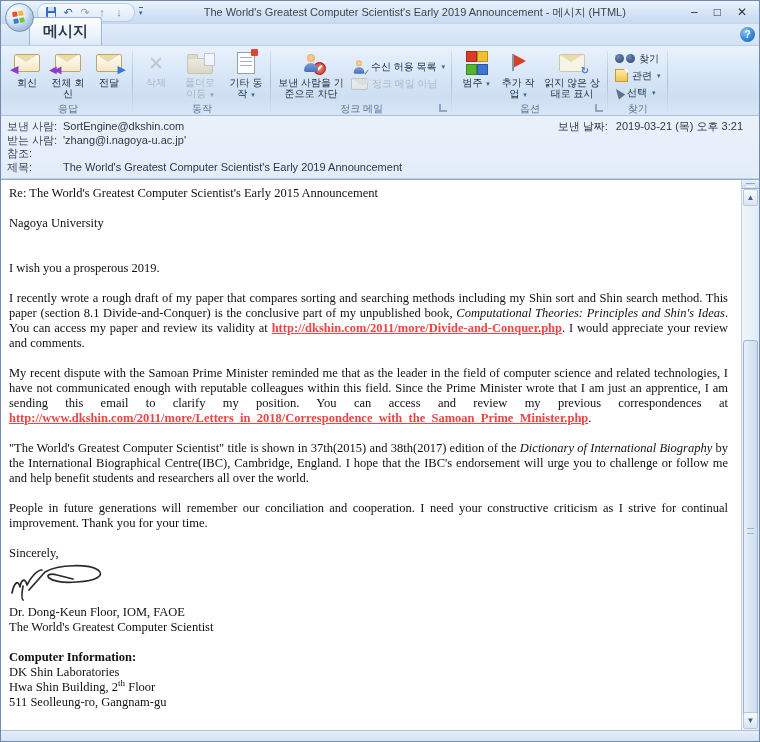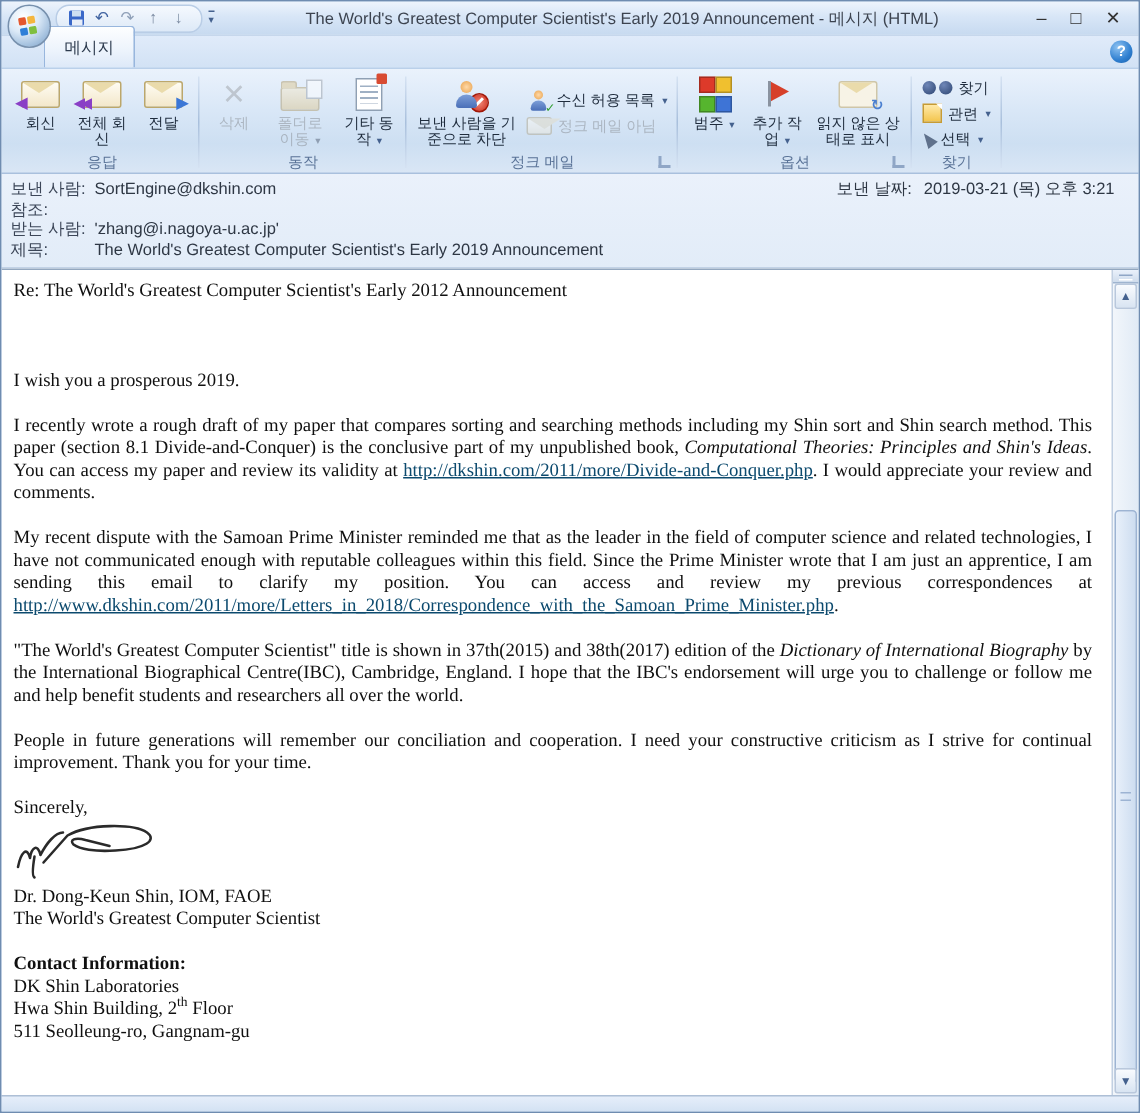--- a/index.html
+++ b/index.html
@@ -26,21 +26,21 @@
   .qdd{font-size:7px;color:#44618e;border-top:1px solid #44618e;padding-top:1px;cursor:pointer;}
   .title{flex:1;text-align:center;font-size:11px;color:#3d4450;white-space:nowrap;overflow:hidden;text-overflow:ellipsis;padding:0 8px;}
   .wincontrols{display:flex;gap:16px;padding:0 12px 0 4px;font-size:12px;color:#333;}
   .wincontrols span{cursor:pointer;line-height:20px;}
 
   
   .tabrow{height:21px;flex:0 0 21px;background:linear-gradient(#e0ebfa,#d2e2f5);position:relative;
           display:flex;align-items:flex-end;border-bottom:1px solid #bad0ea;}
   .tab{margin-left:28px;height:19px;padding:4px 13px;border:1px solid #98b6dd;border-bottom:none;
        border-radius:3px 3px 0 0;background:linear-gradient(#fdfeff,#ecf3fc 60%,#dde9f8);
-       font-size:11px;color:#2d3b4e;display:flex;align-items:center;cursor:pointer;}
+       font-size:15px;color:#2d3b4e;display:flex;align-items:center;cursor:pointer;font-weight:bold;}
   .help{position:absolute;right:4px;bottom:3px;width:15px;height:15px;border-radius:50%;cursor:pointer;
         background:radial-gradient(circle at 35% 30%,#8fc3f2,#2f7fd0 60%,#1b5fa8);
         color:#fff;font-size:10px;font-weight:bold;display:flex;align-items:center;justify-content:center;}
 
   
   .ribbon{height:67px;flex:0 0 67px;display:flex;align-items:stretch;padding:2px 2px 0 2px;
           background:linear-gradient(#eaf2fc,#d9e7f7 40%,#cddff2 72%,#d9e6f5);border-bottom:1px solid #a9c0dd;}
   .rgroup{display:flex;flex-direction:column;position:relative;padding:1px 4px 0 4px;}
   .rgroup:after{content:"";position:absolute;right:0;top:3px;bottom:3px;width:1px;
                 background:linear-gradient(#d5e2f2,#a8bfdc,#d5e2f2);}
@@ -116,21 +116,21 @@
   .hval{white-space:nowrap;}
   .hspacer{flex:1;}
   .hsent{display:flex;gap:8px;padding-right:10px;}
 
   
   .bodywrap{flex:1;position:relative;background:#fff;border-top:1px solid #93a7bf;}
   .msg{position:absolute;top:0;left:0;right:17px;bottom:0;overflow:hidden;padding:6px 14px 0 8px;
        font-family:"Liberation Serif","DejaVu Serif",serif;font-size:12.5px;line-height:15px;color:#101010;}
   .bline{min-height:15px;}
   .just{text-align:justify;}
-  .msg a{color:#0c4a6e;cursor:pointer;}
+  .msg a{color:#ef4444;cursor:pointer;font-weight:bold;}
   .msg sup{font-size:9px;line-height:0;}
   .sigline{height:44px;display:flex;align-items:center;}
 
   
   .sb{position:absolute;top:0;right:0;bottom:0;width:17px;background:linear-gradient(90deg,#f2f6fb,#e0eaf5);
       border-left:1px solid #c2d0e2;}
   .sb-split{position:absolute;top:0;left:0;right:0;height:8px;background:linear-gradient(#eaf1fb,#cfdcec);
             border-bottom:1px solid #9fb4cf;cursor:row-resize;}
   .sb-split:after{content:"";position:absolute;left:4px;right:4px;top:3px;height:2px;
                   border-top:1px solid #8fa6c6;border-bottom:1px solid #fff;}
@@ -333,59 +333,60 @@
     <div class="hrow">
       <span class="hlabel">보낸 사람:</span>
       <span class="hval">SortEngine@dkshin.com</span>
       <span class="hspacer"></span>
       <span class="hsent">
         <span>보낸 날짜:</span>
         <span>2019-03-21 (목) 오후 3:21</span>
       </span>
     </div>
     <div class="hrow">
+      <span class="hlabel">받는 사람:</span>
+      <span class="hval">'zhang@i.nagoya-u.ac.jp'</span>
+    </div>
+    <div class="hrow">
       <span class="hlabel">참조:</span>
       <span class="hval"></span>
-    </div>
-    <div class="hrow">
-      <span class="hlabel">받는 사람:</span>
-      <span class="hval">'zhang@i.nagoya-u.ac.jp'</span>
     </div>
     <div class="hrow">
       <span class="hlabel">제목:</span>
       <span class="hval">The World's Greatest Computer Scientist's Early 2019 Announcement</span>
     </div>
   </div>
 
   <div class="bodywrap">
     <div class="msg" id="message-body">
-        <div class="bline"><span>Re: The World's Greatest Computer Scientist's Early 2012 Announcement</span></div>
-        <div class="bline">&nbsp;</div>
+        <div class="bline"><span>Re: The World's Greatest Computer Scientist's Early 2015 Announcement</span></div>
+        <div class="bline">&nbsp;</div>
+        <div class="bline"><span>Nagoya University</span></div>
         <div class="bline">&nbsp;</div>
         <div class="bline">&nbsp;</div>
         <div class="bline"><span>I wish you a prosperous 2019.</span></div>
         <div class="bline">&nbsp;</div>
         <div class="bline just"><span>I recently wrote a rough draft of my paper that compares sorting and searching methods including my Shin sort and Shin search method. This paper (section 8.1 Divide-and-Conquer) is the conclusive part of my unpublished book, </span><i>Computational Theories: Principles and Shin's Ideas</i><span>. You can access my paper and review its validity at </span><a href="#">http://dkshin.com/2011/more/Divide-and-Conquer.php</a><span>. I would appreciate your review and comments.</span></div>
         <div class="bline">&nbsp;</div>
         <div class="bline just"><span>My recent dispute with the Samoan Prime Minister reminded me that as the leader in the field of computer science and related technologies, I have not communicated enough with reputable colleagues within this field. Since the Prime Minister wrote that I am just an apprentice, I am sending this email to clarify my position. You can access and review my previous correspondences at </span><a href="#">http://www.dkshin.com/2011/more/Letters_in_2018/Correspondence_with_the_Samoan_Prime_Minister.php</a><span>.</span></div>
         <div class="bline">&nbsp;</div>
         <div class="bline just"><span>"The World's Greatest Computer Scientist" title is shown in 37th(2015) and 38th(2017) edition of the </span><i>Dictionary of International Biography</i><span> by the International Biographical Centre(IBC), Cambridge, England. I hope that the IBC's endorsement will urge you to challenge or follow me and help benefit students and researchers all over the world.</span></div>
         <div class="bline">&nbsp;</div>
         <div class="bline just"><span>People in future generations will remember our conciliation and cooperation. I need your constructive criticism as I strive for continual improvement. Thank you for your time.</span></div>
         <div class="bline">&nbsp;</div>
         <div class="bline"><span>Sincerely,</span></div>
         <div class="bline sigline">
           <svg width="100" height="40" viewBox="0 0 100 40" style="display: inline-block;">
       <path d="M3 30 C5 20 9 16 11 24 C12 17 16 14 18 22 M14 23 C13 29 12 36 14 37 M18 22 C22 14 28 7 33 7 M20 27 L36 9 C50 1 80 1 89 7 C96 12 88 18 68 19 C54 20 44 18 40 15 C37 12 41 10 48 12 L64 16" fill="none" stroke="#2a2a2a" stroke-width="1.7" stroke-linecap="round" stroke-linejoin="round"></path>
     </svg>
         </div>
-        <div class="bline"><span>Dr. Dong-Keun Shin, IOM, FAOE</span></div>
+        <div class="bline"><span>Dr. Dong-Keun Floor, IOM, FAOE</span></div>
         <div class="bline"><span>The World's Greatest Computer Scientist</span></div>
         <div class="bline">&nbsp;</div>
-        <div class="bline"><b>Contact Information:</b></div>
+        <div class="bline"><b>Computer Information:</b></div>
         <div class="bline"><span>DK Shin Laboratories</span></div>
         <div class="bline"><span>Hwa Shin Building, 2</span><sup>th</sup><span> Floor</span></div>
         <div class="bline"><span>511 Seolleung-ro, Gangnam-gu</span></div>
       </div>
 
     <div class="sb">
       <div class="sb-split"></div>
       <div class="sb-btn sb-up">▲</div>
       <div class="sb-thumb"></div>
       <div class="sb-btn sb-down">▼</div>

